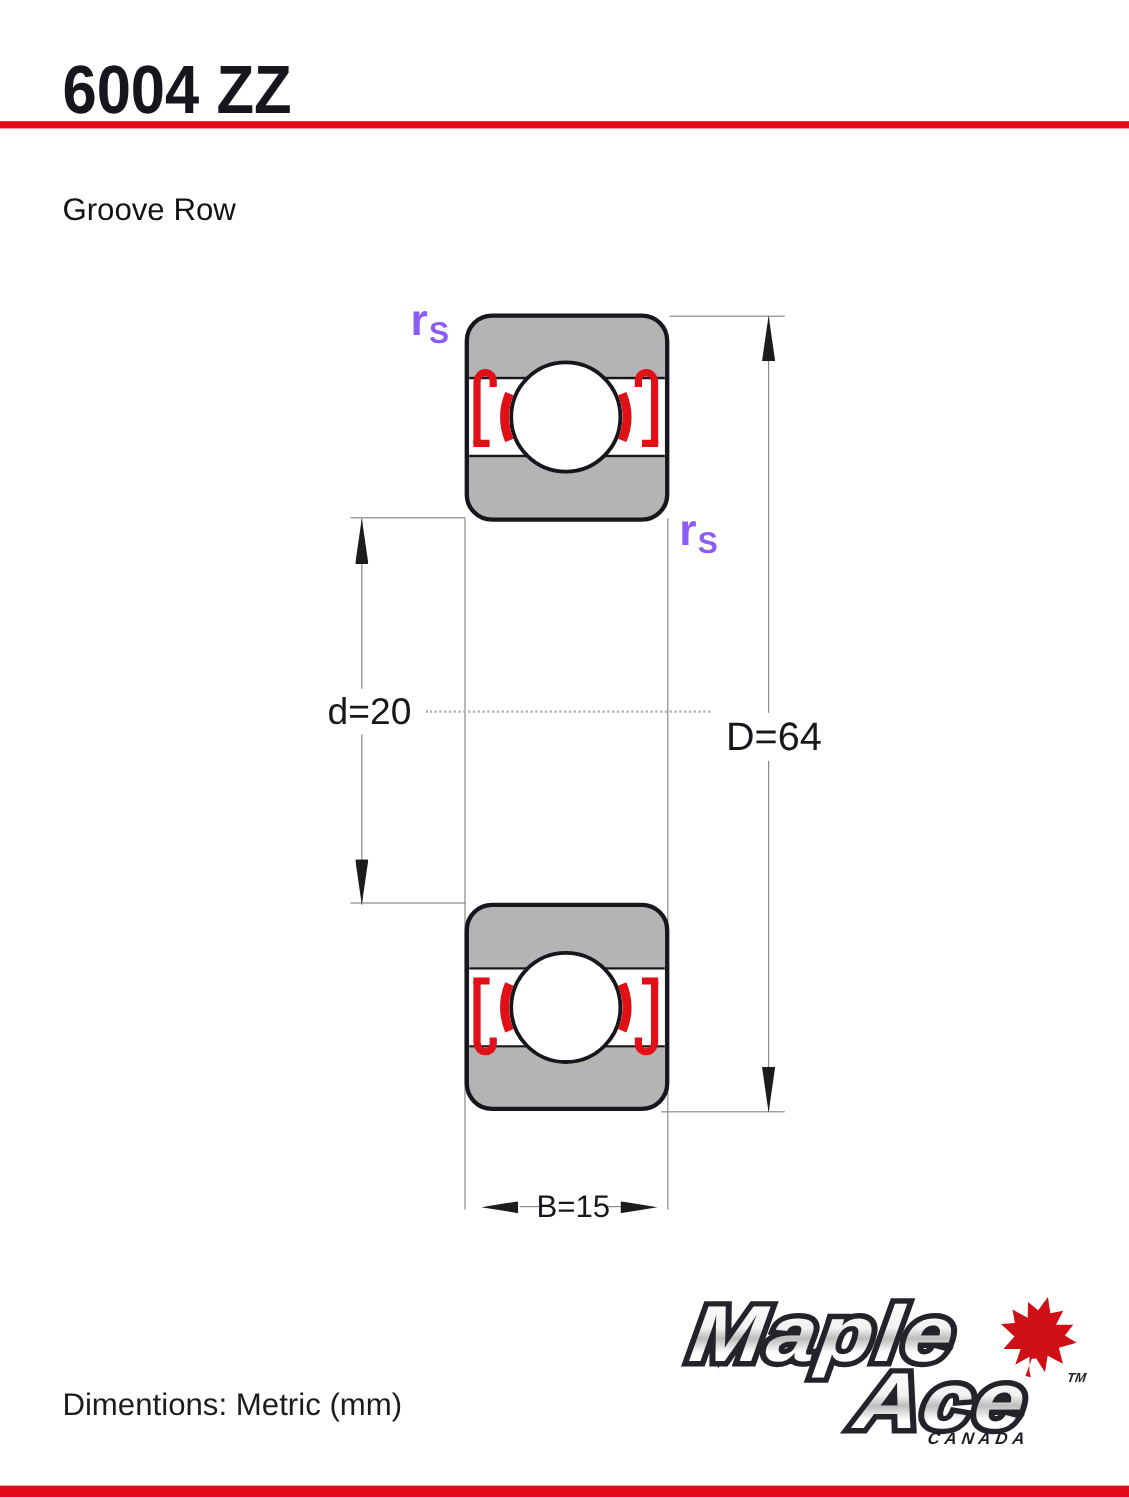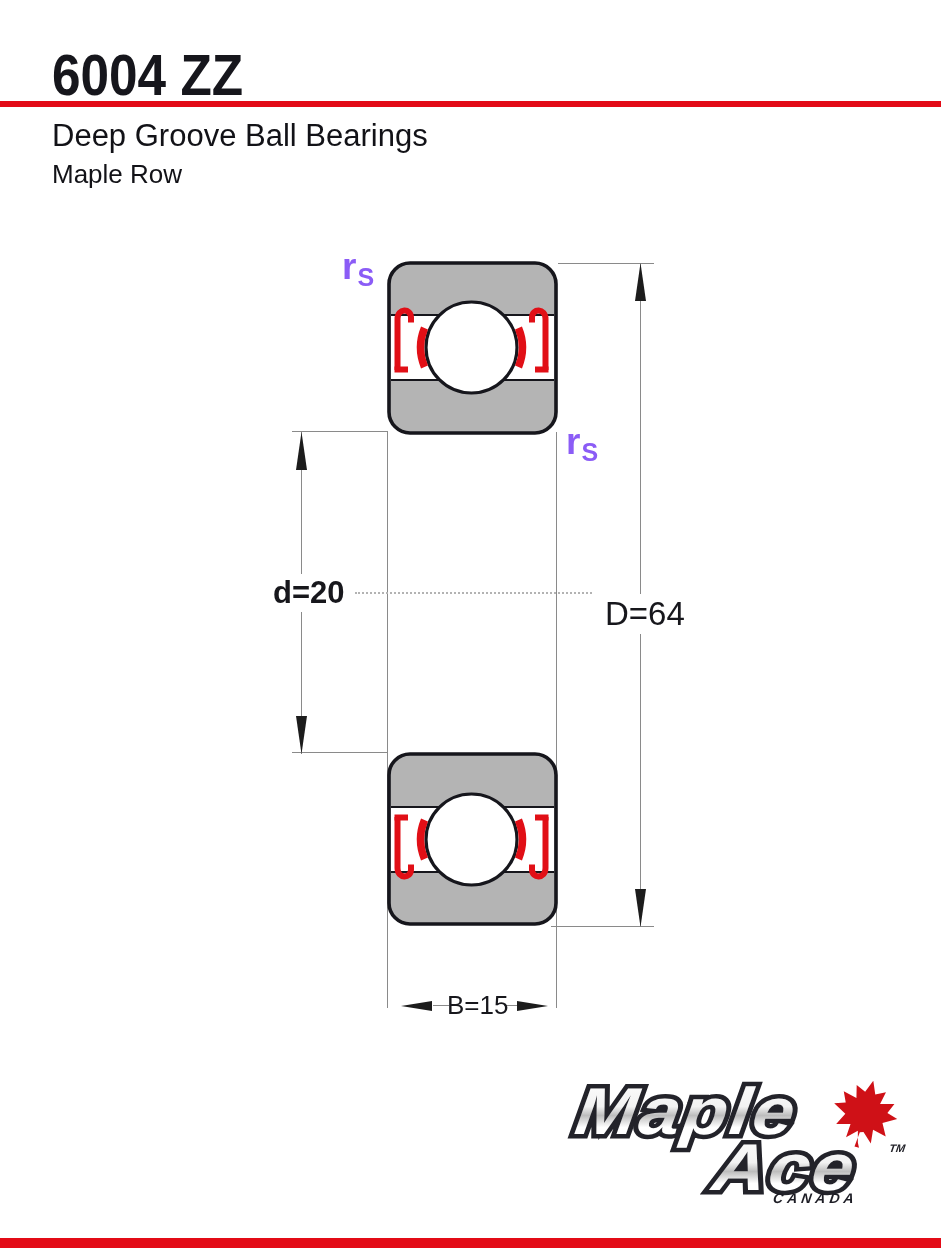--- a/index.html
+++ b/index.html
@@ -27,21 +27,21 @@
   .vline{width:1px;background:var(--line-gray);}
   .centerline{border-top:2px dotted #b3b3b3;height:0;}
   
   .arr{background:var(--arrow-black);}
   .arr.up{width:11px;height:38px;clip-path:polygon(50% 0,100% 100%,0 100%);}
   .arr.down{width:11px;height:38px;clip-path:polygon(0 0,100% 0,50% 100%);}
   .arr.left{width:31px;height:10px;clip-path:polygon(0 50%,100% 0,100% 100%);}
   .arr.right{width:31px;height:10px;clip-path:polygon(0 0,100% 50%,0 100%);}
   
   .dim-label{background:#fff;font-weight:400;color:#17171c;padding:1px 7px;white-space:nowrap;}
-  .lbl-d{left:266px;top:574px;font-size:31px;font-weight:bold;}
+  .lbl-d{left:266px;top:574px;font-size:31px;}
   .lbl-D{left:598px;top:594px;font-size:33px;}
   .lbl-B{left:440px;top:989px;font-size:26px;background:transparent;}
   .rs-label{font-weight:700;color:#8b5cf6;white-space:nowrap;}
   .rs-top{left:342px;top:248px;}
   .rs-bottom{left:566px;top:423px;}
   .rs-base{font-size:37px;line-height:1;}
   .rs-sub{font-size:25px;line-height:1;position:relative;top:7px;left:1px;}
   
   .footer-note{left:52px;top:1155px;font-size:26px;color:#1b1b20;white-space:nowrap;}
   .bottom-bar{left:0;top:1238px;width:941px;height:10px;background:var(--accent-red);}
@@ -72,22 +72,21 @@
         <path d="M 9.5 110.5 H 23" style="stroke:var(--seal-red);stroke-width:6" fill="none"></path>
       </g>
     </symbol>
   </defs>
 </svg>
 
 <div class="page">
 
   <div class="abs title">6004 ZZ</div>
   <div class="abs red-rule"></div>
-  <div class="abs subtitle">Deep Groove Ball Bearings</div>
-  <div class="abs single-row">Maple Row</div>
+  <div class="abs single-row">Groove Row</div>
 
   <div class="abs vline" style="left:387px;top:432px;height:576px;"></div>
   <div class="abs vline" style="left:556px;top:432px;height:576px;"></div>
   <div class="abs hline" style="left:558px;top:263px;width:96px;"></div>
   <div class="abs hline" style="left:551px;top:926px;width:103px;"></div>
   <div class="abs vline" style="left:640px;top:264px;height:662px;"></div>
   <div class="abs hline" style="left:292px;top:431px;width:96px;"></div>
   <div class="abs hline" style="left:292px;top:752px;width:96px;"></div>
   <div class="abs vline" style="left:301px;top:432px;height:322px;"></div>
   <div class="abs centerline" style="left:355px;top:592px;width:237px;"></div>
@@ -111,20 +110,21 @@
   <div class="abs rs-label rs-top">
     <span class="rs-base">r</span><span class="rs-sub">S</span>
   </div>
   <div class="abs rs-label rs-bottom">
     <span class="rs-base">r</span><span class="rs-sub">S</span>
   </div>
   <div class="abs dim-label lbl-d">d=20</div>
   <div class="abs dim-label lbl-D">D=64</div>
   <div class="abs dim-label lbl-B">B=15</div>
 
+  <div class="abs footer-note">Dimentions: Metric (mm)</div>
 
   <svg class="abs logo-svg" viewBox="0 0 372 138">
     <defs>
       <linearGradient id="silver" x1="0" y1="0" x2="0" y2="1">
         <stop offset="0" stop-color="#ffffff"></stop>
         <stop offset="0.44" stop-color="#f2f2f2"></stop>
         <stop offset="0.56" stop-color="#bdbdbd"></stop>
         <stop offset="0.72" stop-color="#ffffff"></stop>
         <stop offset="1" stop-color="#ffffff"></stop>
       </linearGradient>

